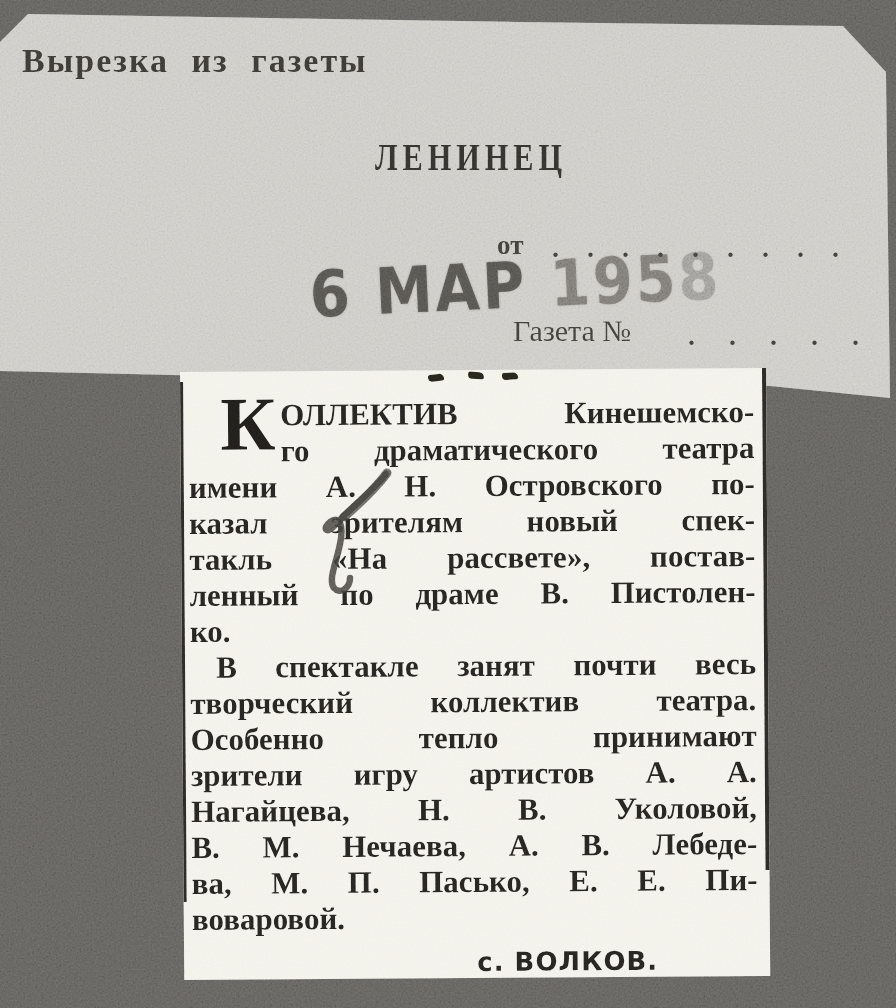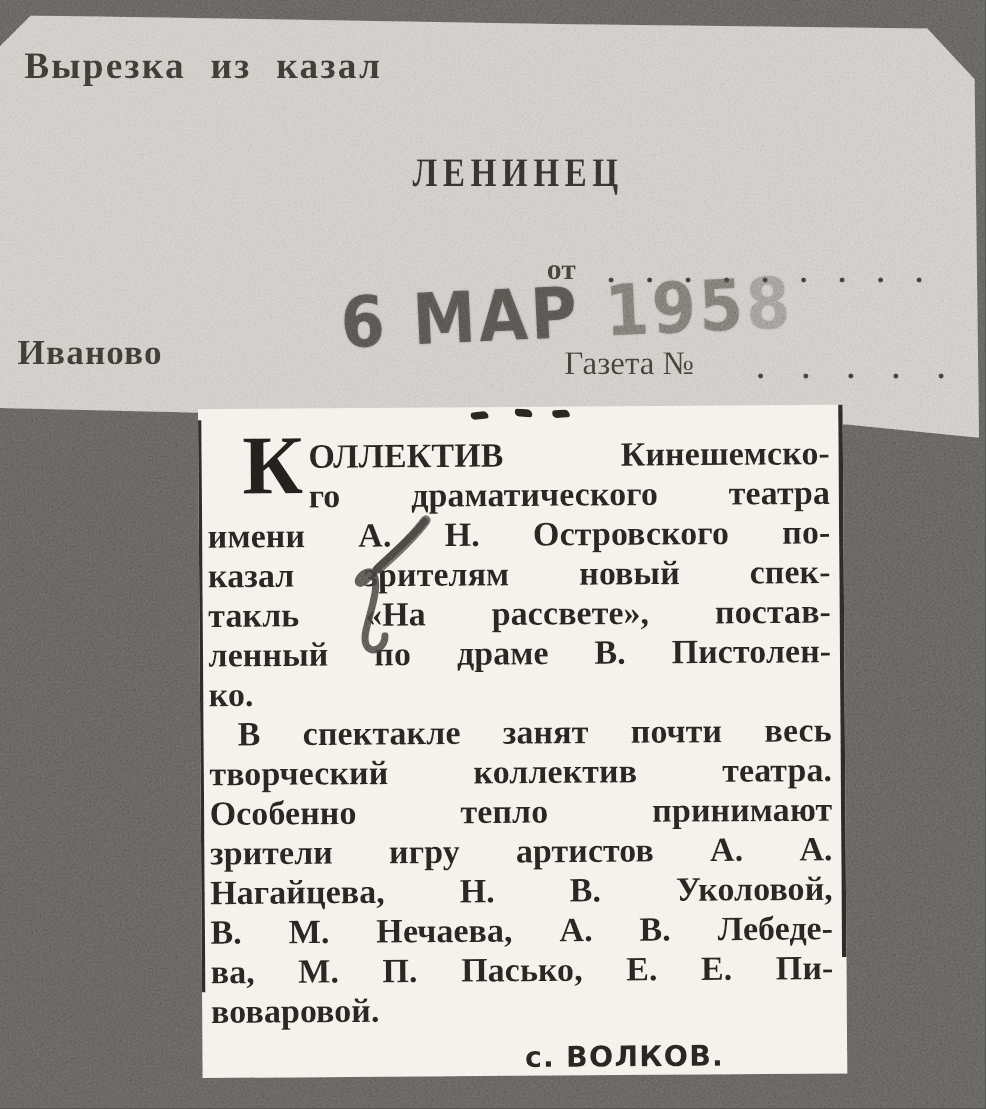--- a/index.html
+++ b/index.html
@@ -55,26 +55,25 @@
   .scribble{position:absolute;left:300px;top:448px;pointer-events:none;z-index:6;}
   .grain{position:absolute;left:0;top:0;mix-blend-mode:overlay;opacity:.5;
         pointer-events:none;z-index:10;}
 </style>
 </head>
 <body>
 
 <div id="page">
 
   <div class="card">
-    <div class="card-label">Вырезка из казал</div>
+    <div class="card-label">Вырезка из газеты</div>
     <div class="paper-title">ЛЕНИНЕЦ</div>
     <div class="from-label">от</div>
     <div class="dots1">.........</div>
     <div class="stamp"><span class="s1">6 МАР </span><span class="s2">195</span><span class="s3">8</span></div>
-    <div class="city">Иваново</div>
     <div class="gazeta">Газета №</div>
     <div class="dots2">.....</div>
   </div>
 
   <div class="clipping">
     <div class="rule-left"></div>
     <div class="rule-right"></div>
     <span class="torn t1"></span>
     <span class="torn t2"></span>
     <span class="torn t3"></span>

